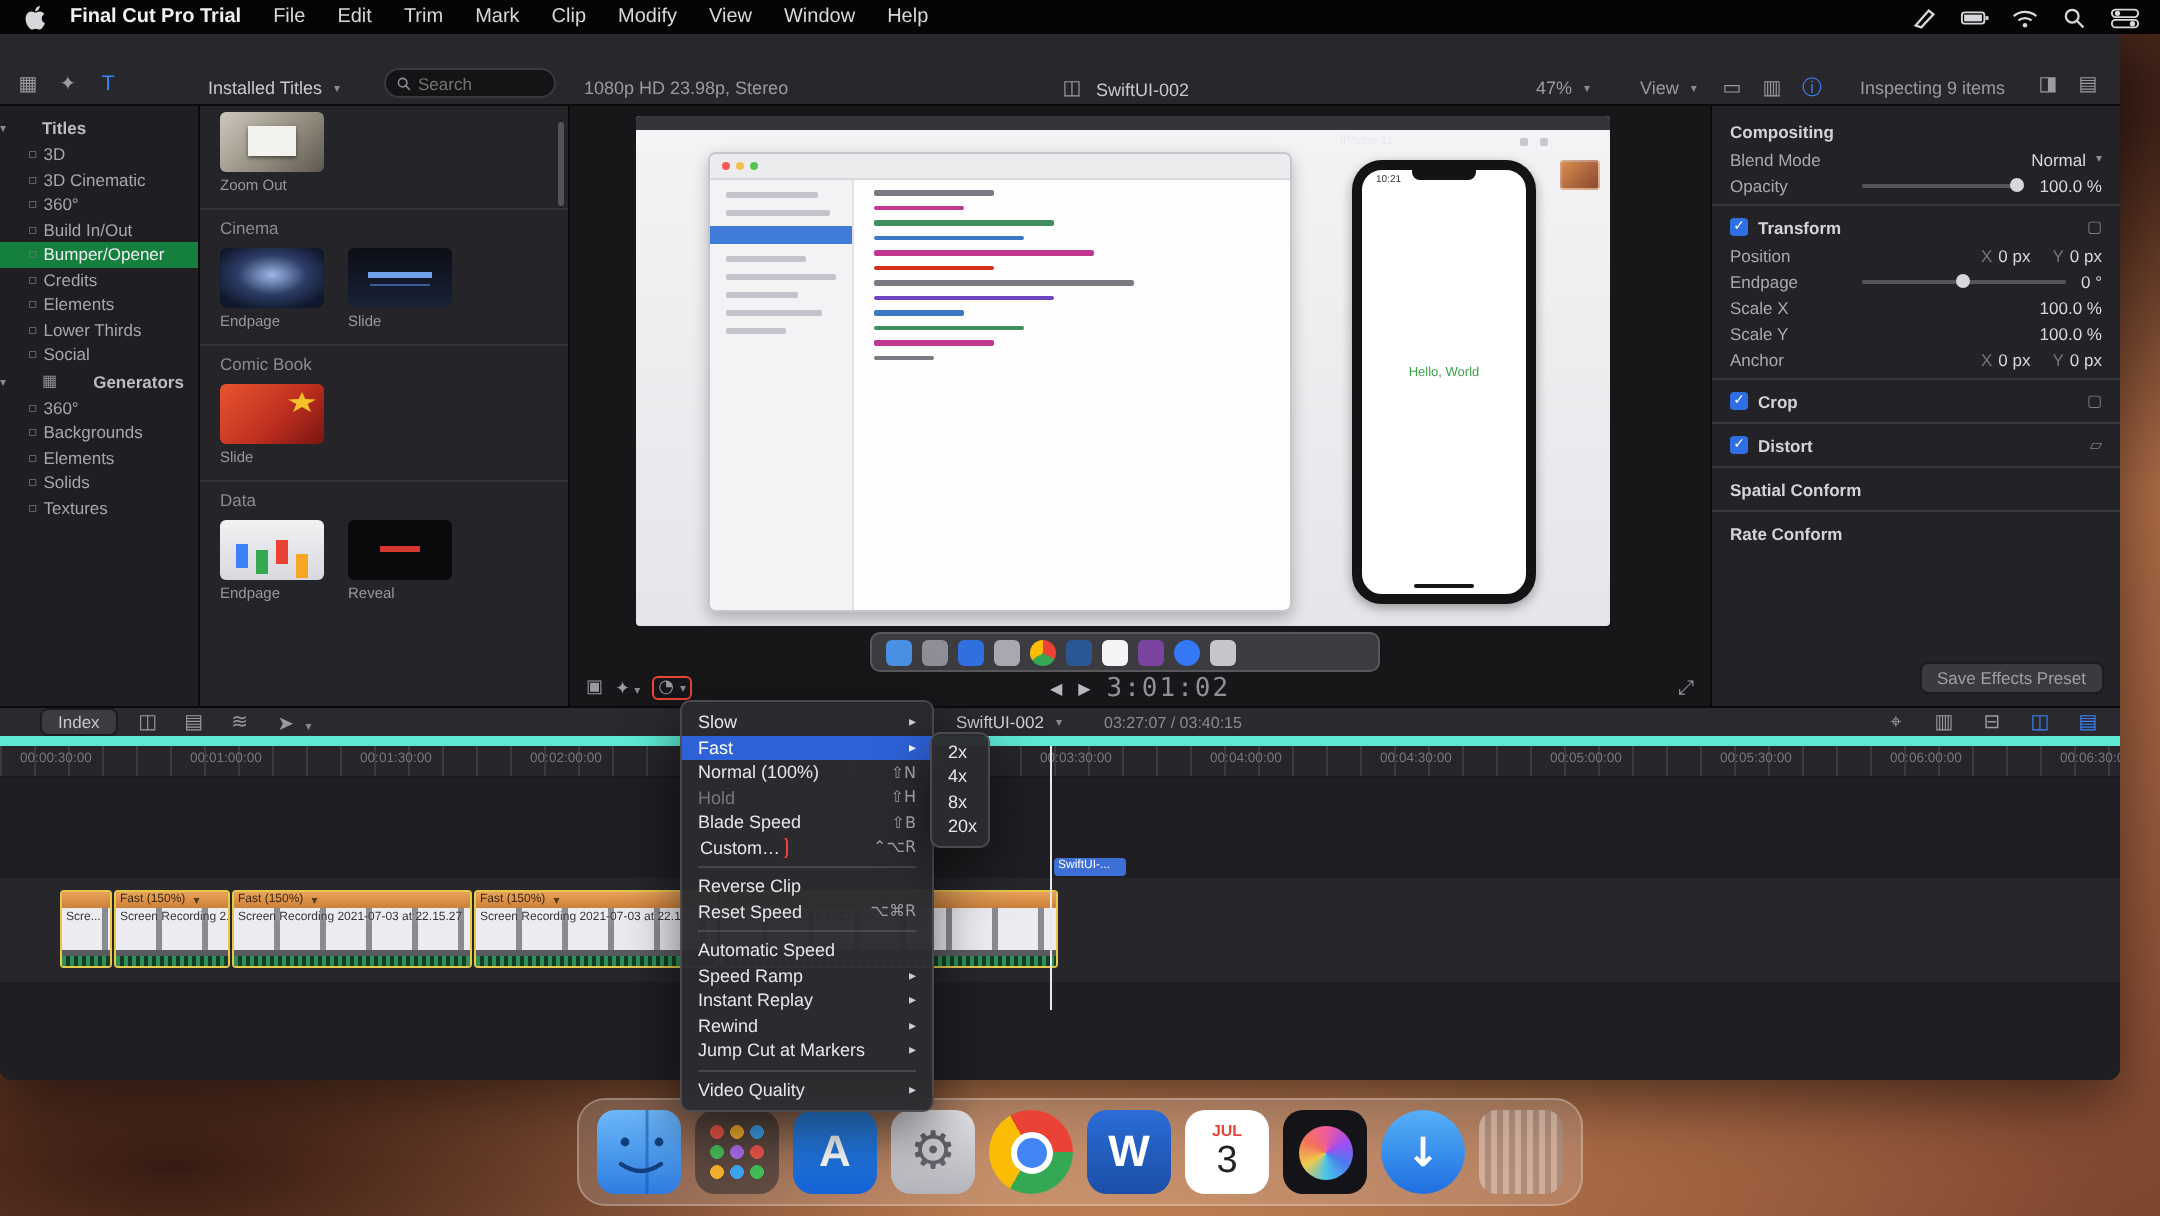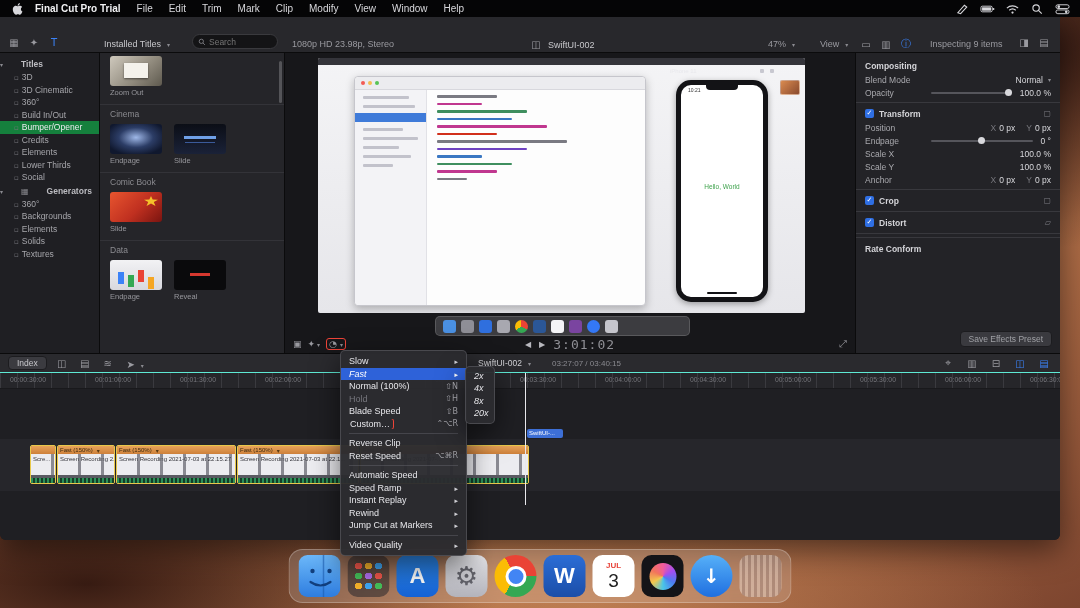--- a/index.html
+++ b/index.html
@@ -129,21 +129,21 @@
   .axis { color:#76767c; }
   .ival { color:#d8d8dc; }
   .slider { flex:1; height:2px; background:#55555b; border-radius:1px; margin:0 8px; position:relative; }
   .knob { position:absolute; top:-2.5px; width:7px; height:7px; border-radius:50%; background:#d8d8dc; }
   .isep { height:1px; background:#38383d; margin:3px 0; }
   .save-btn { position:absolute; right:8px; bottom:6px; background:#3a3a3f; border:1px solid #1c1c1f;
     border-radius:4px; color:#9fa0a5; font-size:8.5px; padding:2px 8px; }
 
   
   .tl-toolbar { position:absolute; top:336px; left:0; width:100%; height:20px; background:#2a2a2e;
-    border-top:1px solid #0a0a0b; border-bottom:1px solid #5eead4; display:flex; align-items:center; padding:0 8px; gap:7px; color:#9a9aa0; }
+    border-top:1px solid #0a0a0b; border-bottom:5px solid #5eead4; display:flex; align-items:center; padding:0 20px; gap:7px; color:#9a9aa0; }
   .index-btn { background:#3b3b40; border:1px solid #1c1c1f; border-radius:4px; color:#c7c7cb; font-size:8.5px; padding:1px 8px; }
   .tl-abs { position:absolute; display:flex; align-items:center; gap:4px; font-size:8.5px; white-space:nowrap; }
 
   
   .ruler { position:absolute; top:356px; left:0; width:100%; height:16px; background:#26262a; border-bottom:1px solid #19191c;
     display:flex; padding-left:10px; overflow:hidden;
     background-image:repeating-linear-gradient(90deg, #3a3a3f 0 1px, transparent 1px 17px); background-position:0 bottom; }
   .rlab { width:85px; flex:none; font-size:6.8px; color:#77777d; padding-top:3px; }
 
   
@@ -163,21 +163,21 @@
   .playhead { position:absolute; left:525px; top:356px; width:1px; height:132px; background:#e8e8ec; z-index:5; }
 
   
   .speed-menu { position:absolute; left:340px; top:350px; width:127px; background:rgba(43,43,48,.97);
     border:1px solid rgba(120,120,128,.4); border-radius:5px; padding:4px 0; z-index:60;
     box-shadow:0 10px 28px rgba(0,0,0,.55); color:#e6e6ea; font-size:9px; }
   .mi { position:relative; display:flex; align-items:center; height:12.5px; padding:0 8px; gap:4px; white-space:nowrap; }
   .mi .lbl { flex:1; overflow:hidden; }
   .mi .sc { color:#9a9aa0; font-size:8px; }
   .mi .arr::before { content:"▸"; font-size:7px; color:#cfcfd4; }
-  .mi.hl { background:#2e62d9;font-style:italic; }
+  .mi.hl { background:#2e62d9; }
   .mi.hl .lbl, .mi.hl .arr::before { color:#fff; }
   .mi.dim .lbl { color:#77777e; }
   .msep { height:1px; background:rgba(120,120,128,.35); margin:3px 8px; }
   .ann { border:1px solid #ee4438; border-radius:3px; padding:0 3px; margin-left:-3px; }
   .submenu { position:absolute; left:124px; top:-2px; width:30px; background:rgba(43,43,48,.97);
     border:1px solid rgba(120,120,128,.4); border-radius:5px; padding:3px 0; box-shadow:0 10px 28px rgba(0,0,0,.55); }
   .smi { height:12.5px; line-height:12.5px; padding:0 8px; color:#e6e6ea; }
 
   
   .dock { position:absolute; left:50%; transform:translateX(-50%); bottom:5px; height:54px; z-index:40;
@@ -566,20 +566,23 @@
           <span>Crop</span>
           <span class="hicon ic">▢</span>
         </div>
         <div class="isep"></div>
         <div class="ihead">
           <span class="chk ic"></span>
           <span>Distort</span>
           <span class="hicon ic">▱</span>
         </div>
         <div class="isep"></div>
+        <div class="ihead">
+          <span>Spatial Conform</span>
+        </div>
         <div class="isep"></div>
         <div class="ihead">
           <span>Rate Conform</span>
         </div>
         <button class="save-btn">Save Effects Preset</button>
       </div>
     </div>
 
     <div class="tl-toolbar">
       <button class="index-btn">Index</button>

